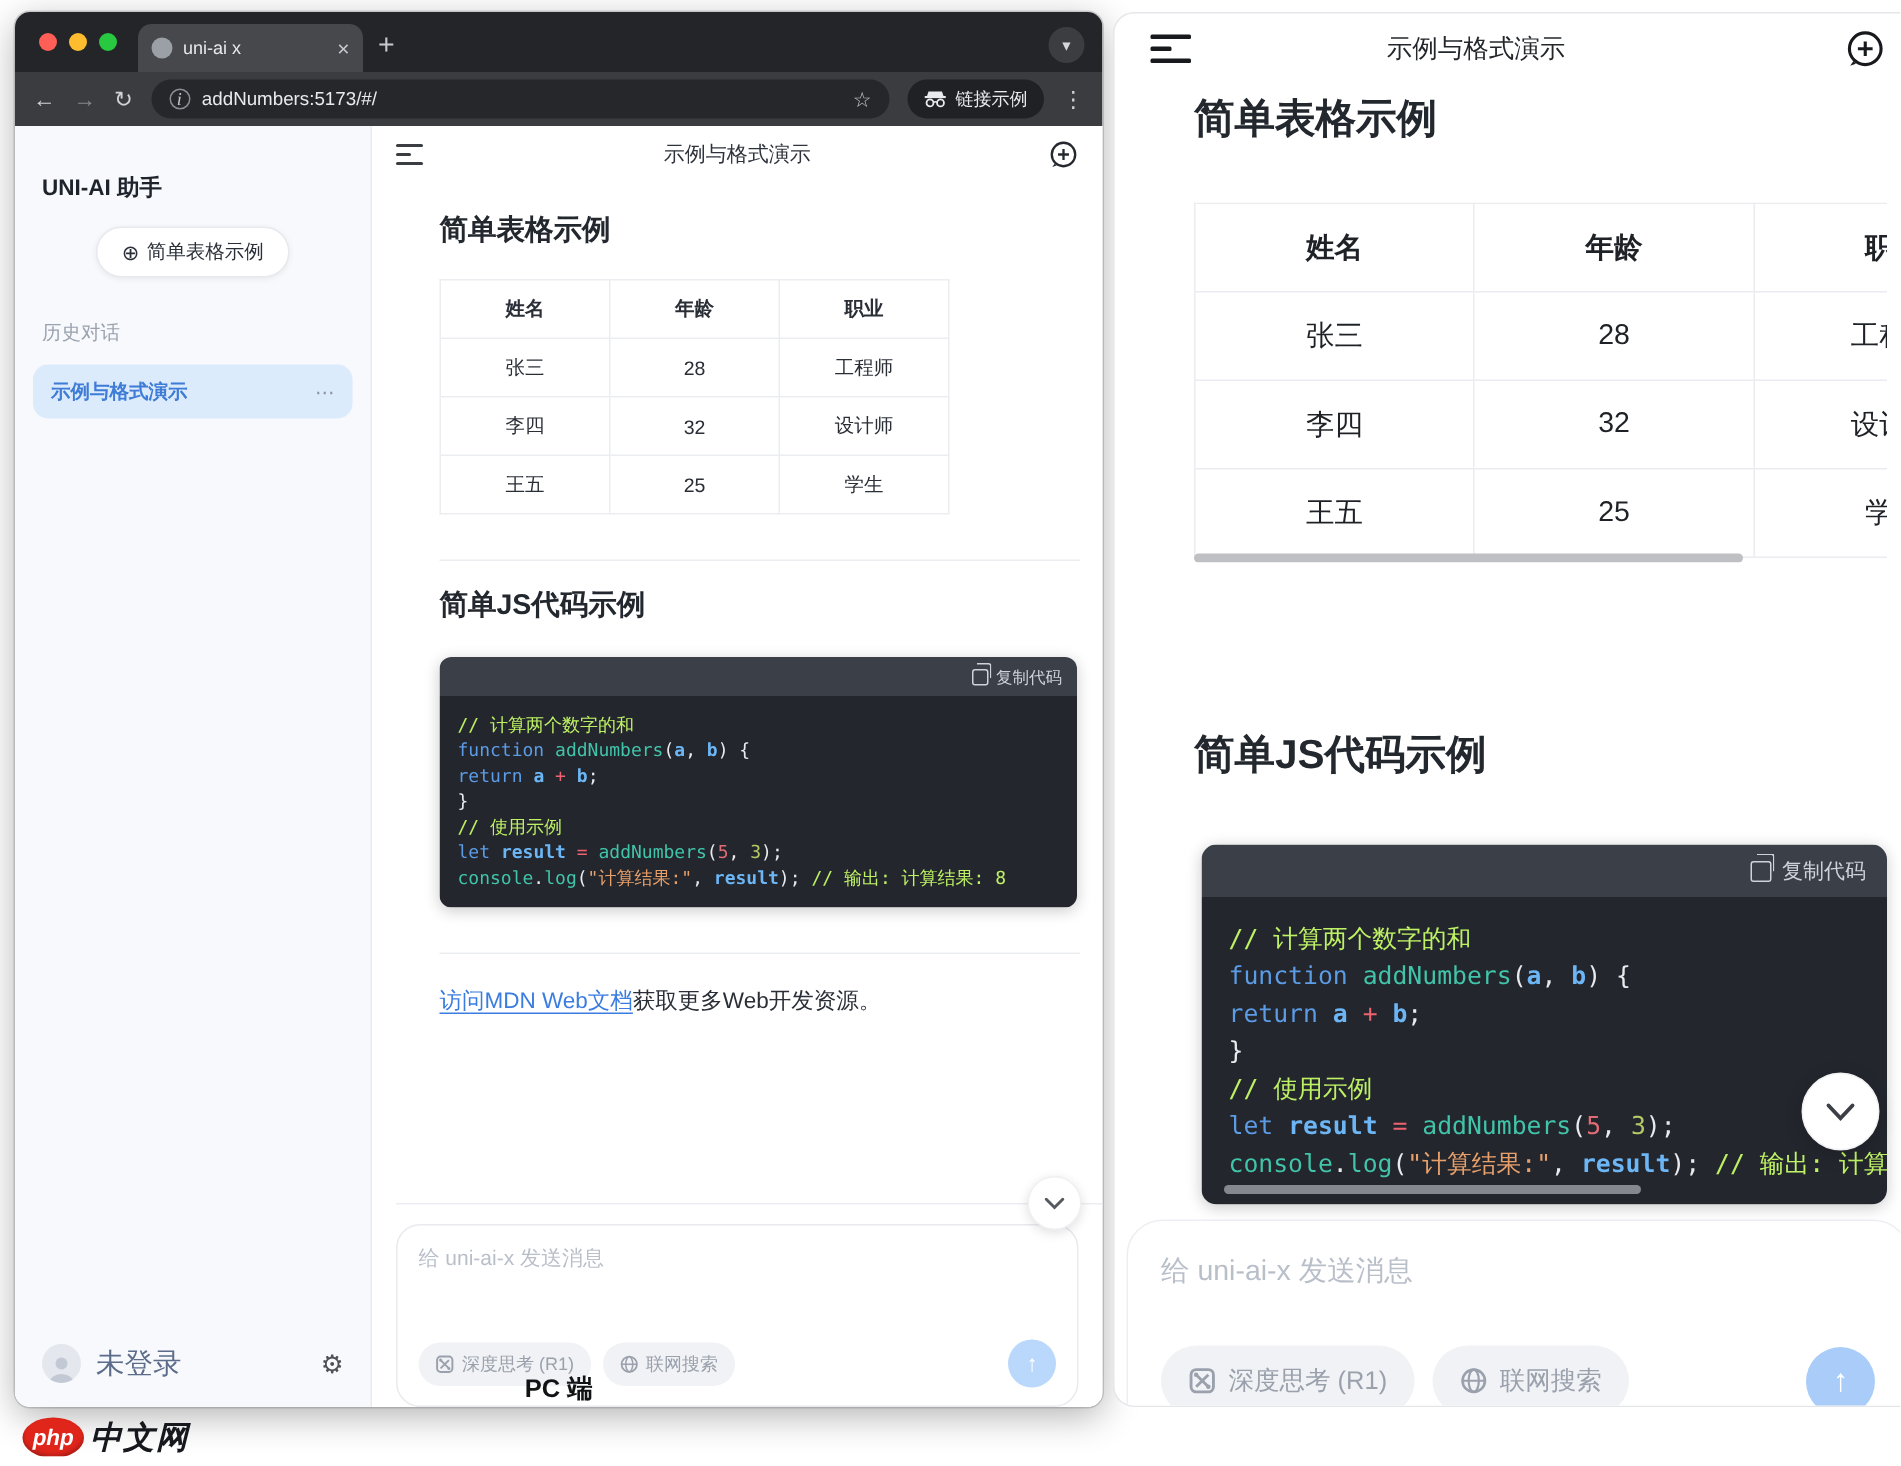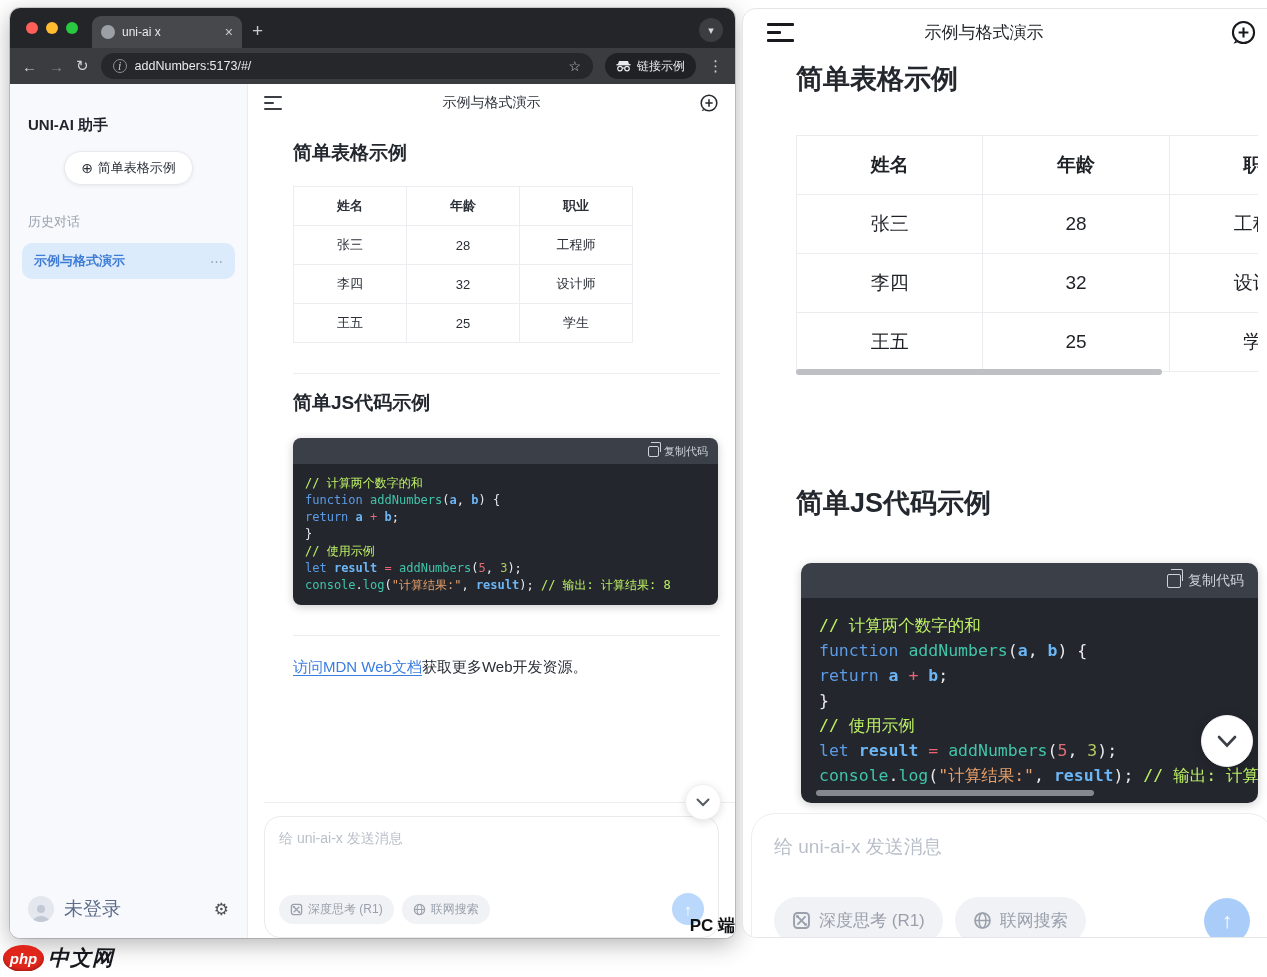--- a/index.html
+++ b/index.html
@@ -146,24 +146,24 @@
   .m-msg-input { border:none; outline:none; resize:none; background:transparent; font-family:"Liberation Sans",sans-serif;
     font-size:19px; color:#333; height:44px; }
   .m-msg-input::placeholder { color:#b9bfc9; }
   .m-pill { display:flex; align-items:center; gap:8px; background:#f1f2f5; border-radius:24px;
     padding:12px 18px; font-size:17px; color:#9aa1ad; white-space:nowrap; }
   .m-send-btn { margin-left:auto; width:46px; height:46px; border-radius:50%; background:#a9cdf8;
     color:#fff; display:flex; align-items:center; justify-content:center; font-size:21px; font-weight:700; }
   .m-pill-row { margin-top:auto; display:flex; align-items:center; gap:12px; }
 
   
-  .caption { position:absolute; top:914px; text-align:right; font-weight:700; font-size:17px; color:#101214; }
+  .caption { position:absolute; top:914px; text-align:center; font-weight:700; font-size:17px; color:#101214; }
   .pc-caption { left:10px; width:725px; }
   .mobile-caption { left:742px; width:520px; }
-  .php-logo { position:absolute; left:3px; top:944px; display:flex; align-items:center; gap:4px; }
+  .php-logo { position:absolute; left:15px; top:944px; display:flex; align-items:center; gap:4px; }
   .php-badge { background:#e0251b; color:#fff; font-style:italic; font-weight:700; width:41px; height:27px;
     border-radius:50%; display:flex; align-items:center; justify-content:center; font-size:15px;
     box-shadow:inset 0 -2px 3px rgba(0,0,0,.25); }
   .php-rest { font-weight:700; font-size:21px; color:#16181d; font-style:italic; letter-spacing:1px; }
 
   svg { display:block; }
 </style>
 </head>
 <body>
 

